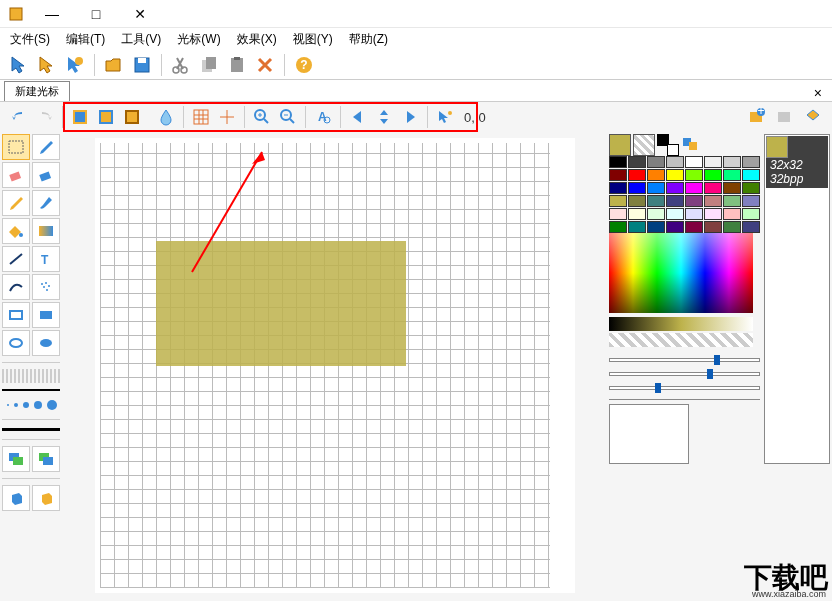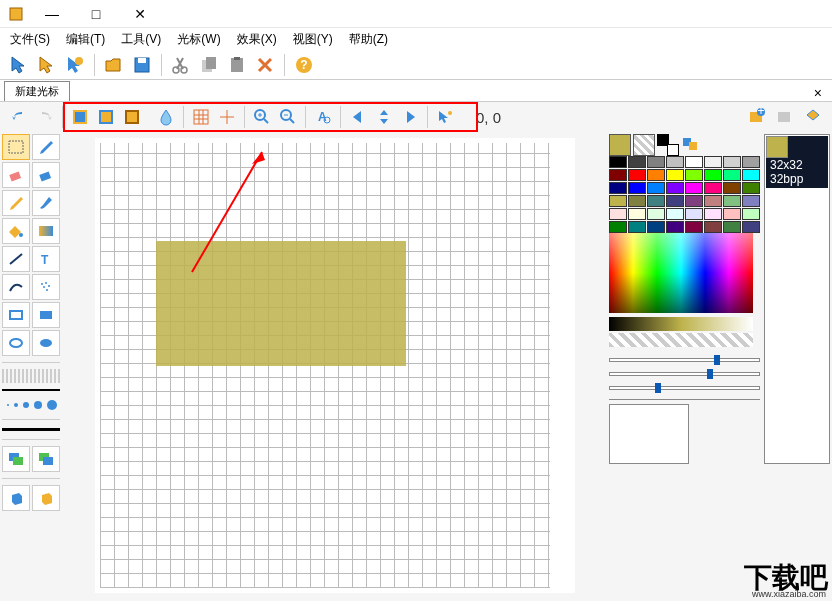--- a/index.html
+++ b/index.html
@@ -13,40 +13,40 @@
 .menubar .menu-item { padding: 2px 6px; }
 .toolbar1 { height: 30px; background: #fff; display: flex; align-items: center; padding: 2px 6px; gap: 2px; border-bottom: 1px solid #ccc; }
 .tb-btn { width: 26px; height: 26px; display: flex; align-items: center; justify-content: center; border: 1px solid transparent; }
 .tb-sep { width: 1px; height: 22px; background: #ccc; margin: 0 4px; }
 .tab-strip { height: 22px; background: #fff; display: flex; align-items: flex-end; padding: 0 4px; border-bottom: 1px solid #ccc; }
 .tab { border: 1px solid #888; border-bottom: none; padding: 2px 10px; background: #fff; font-size: 11px; }
 .close-x { margin-left: auto; font-size: 14px; padding: 0 6px; }
 .toolbar2 { height: 30px; background: #f5f5f5; display: flex; align-items: center; padding: 2px 6px; position: relative; }
 .redbox { position: absolute; border: 2px solid red; left: 63px; top: 0px; width: 415px; height: 30px; pointer-events: none; }
 .tb2-right { margin-left: auto; display: flex; gap: 2px; }
-.coord-label { margin-left: 18px; font-size: 15px; color: #333; }
+.coord-label { margin-left: 6px; font-size: 13px; color: #333; }
 .main-area { display: flex; height: 470px; }
 .tool-panel { width: 62px; background: #f5f5f5; padding: 2px; display: flex; flex-direction: column; gap: 2px; }
 .tool-row { display: flex; gap: 2px; }
 .tool-btn { width: 28px; height: 26px; border: 1px solid #ccc; background: #fff; display: flex; align-items: center; justify-content: center; }
 .tool-btn.sel { background: #ffe9a8; border-color: #f0b030; }
 .canvas-area { flex: 1; background: #f5f5f5; display: flex; align-items: flex-start; justify-content: center; padding: 6px; position: relative; }
 .canvas-wrap { width: 480px; height: 455px; background: #fff; position: relative; overflow: auto; }
 .grid-bg { width: 450px; height: 445px; margin: 5px; background-image: repeating-linear-gradient(0deg,#bbb 0,#bbb 1px,transparent 1px,transparent 14px),repeating-linear-gradient(90deg,#bbb 0,#bbb 1px,transparent 1px,transparent 14px); background-color: #fff; position: relative; }
 .yellow-rect { position: absolute; left: 56px; top: 98px; width: 250px; height: 125px; background: #bdb24b; opacity: 0.85; }
 .arrow-line { position: absolute; left: 30px; top: 10px; width: 200px; height: 200px; pointer-events: none; }
 .right-panel { width: 225px; background: #f5f5f5; padding: 2px; display: flex; flex-direction: column; gap: 4px; }
 .color-header { display: flex; gap: 2px; }
 .palette { display: grid; grid-template-columns: repeat(8, 18px); gap: 1px; }
 .palette .sw { width: 18px; height: 12px; border: 1px solid #333; }
 .color-picker { width: 144px; height: 80px; background: linear-gradient(to right, red, yellow, lime, cyan, blue, magenta, red); position: relative; }
 .color-picker::after { content:''; position:absolute; inset:0; background: linear-gradient(to bottom, rgba(255,255,255,0.5), transparent, rgba(0,0,0,0.6)); }
 .gradient-strip { width: 144px; height: 14px; }
 .format-panel { width: 78px; background: #fff; border: 1px solid #888; padding: 1px; }
-.format-item { background: #0f172a; color: #fff; padding: 2px 4px; font-size: 11px; }
+.format-item { background: #404040; color: #fff; padding: 2px 4px; font-size: 11px; font-style: italic; }
 .format-swatch { width: 22px; height: 22px; background: #bdb24b; border: 1px solid #888; float: left; margin-right: 4px; }
 .slider-row { display: flex; align-items: center; gap: 4px; height: 14px; }
 .slider-track { flex: 1; height: 4px; background: #fff; border: 1px solid #888; position: relative; }
 .slider-thumb { position: absolute; width: 6px; height: 10px; background: #0a5ab4; top: -4px; }
 .preview-box { width: 80px; height: 60px; border: 1px solid #888; background: #fff; margin-top: 4px; }
 .watermark { position: absolute; right: 4px; bottom: 4px; font-size: 28px; font-weight: bold; color: #000; pointer-events: none; }
 .watermark-url { position: absolute; right: 6px; bottom: 2px; font-size: 9px; color: #333; }
 </style>
 </head>
 <body>

